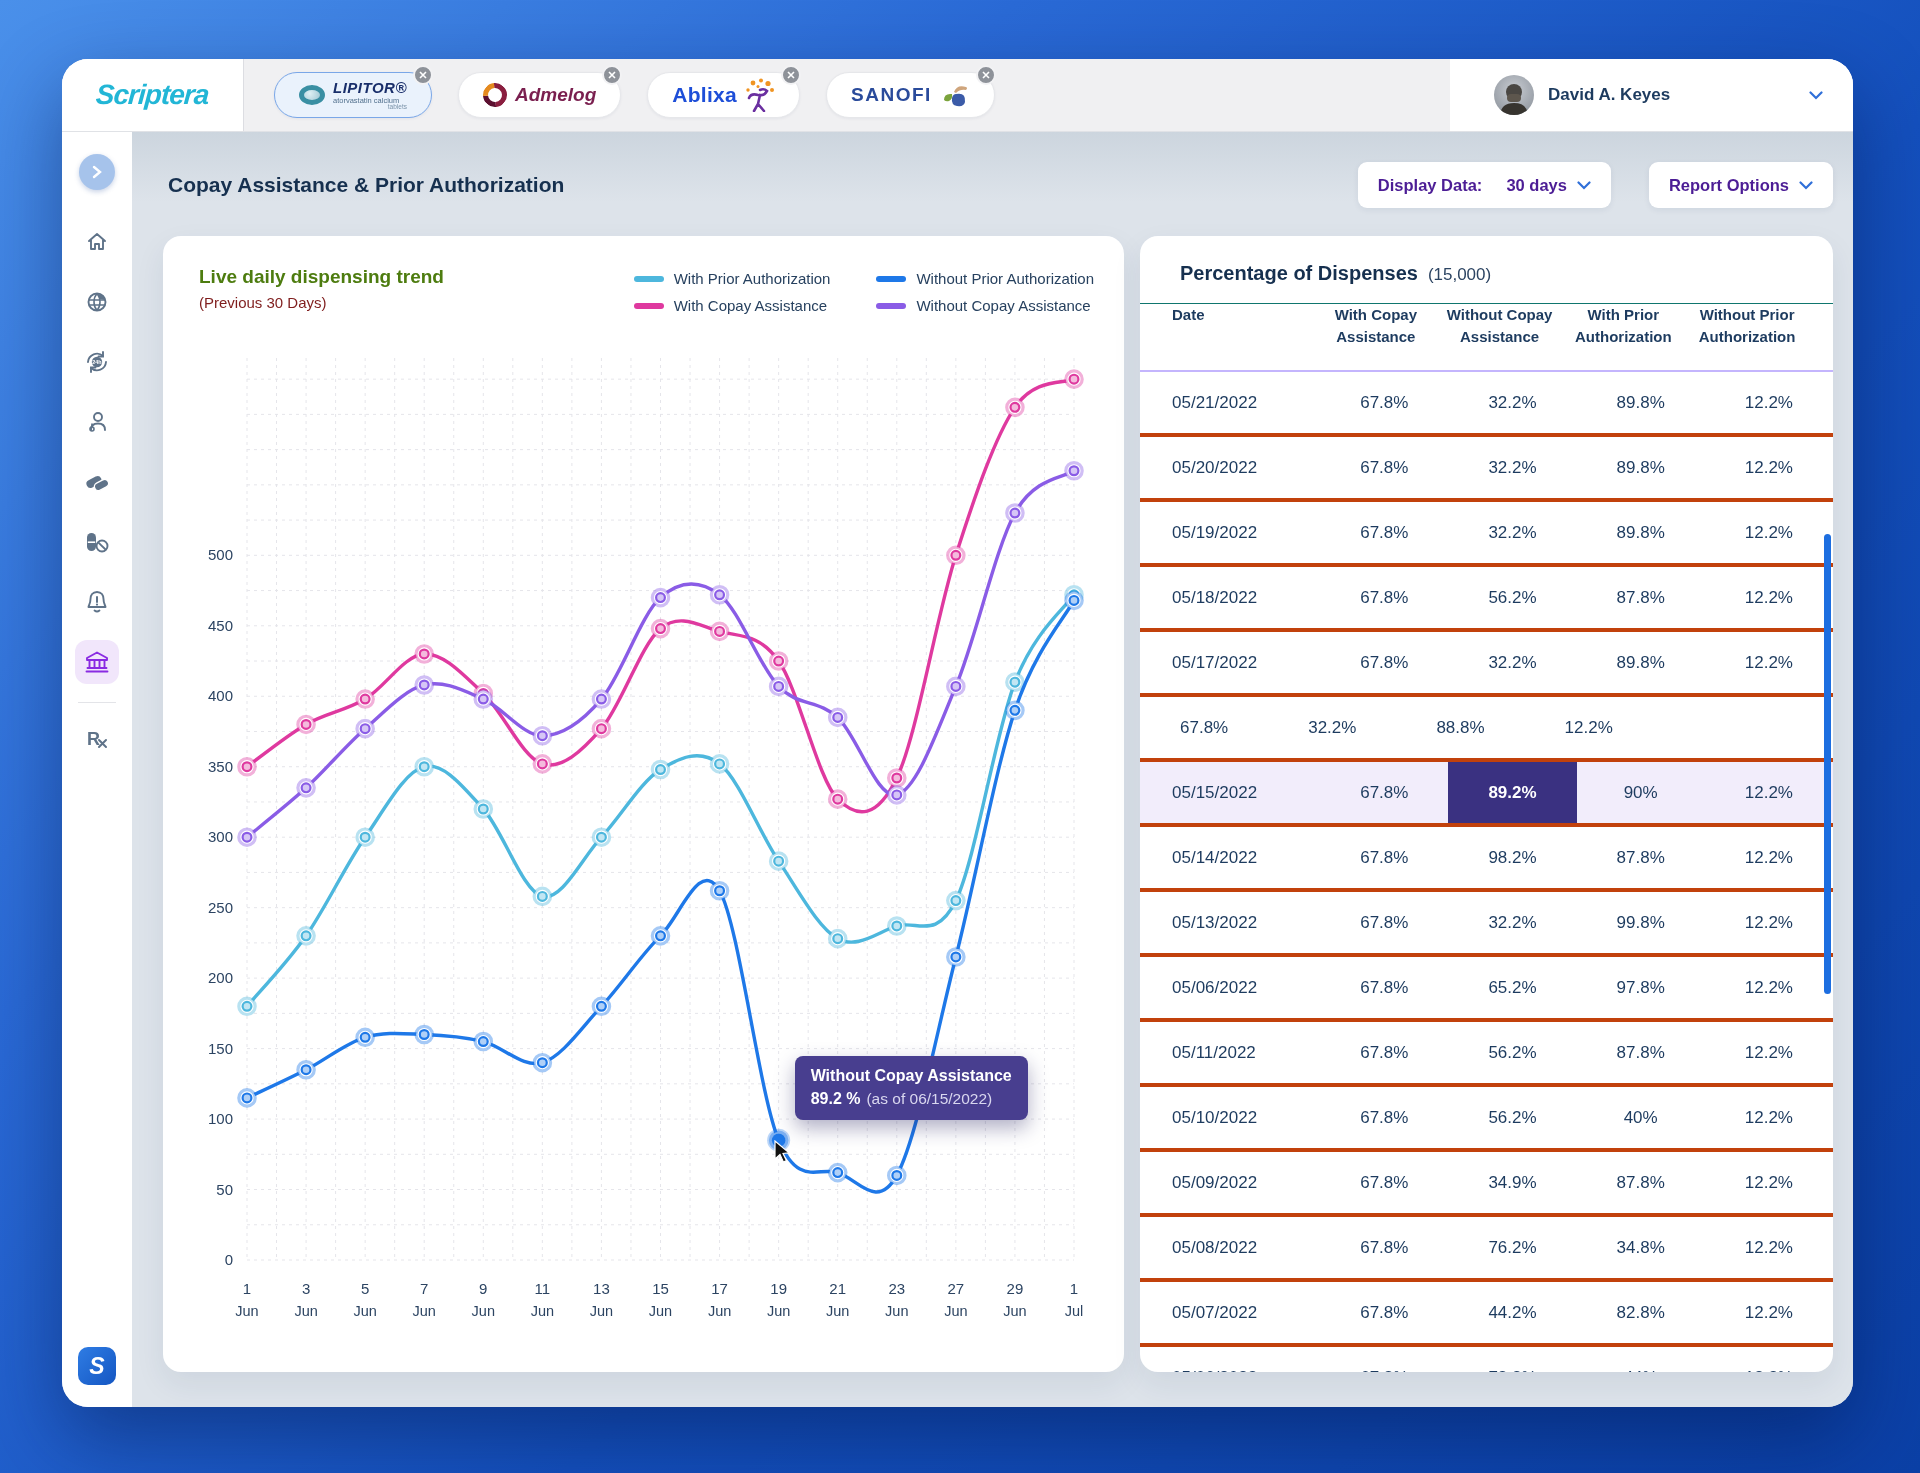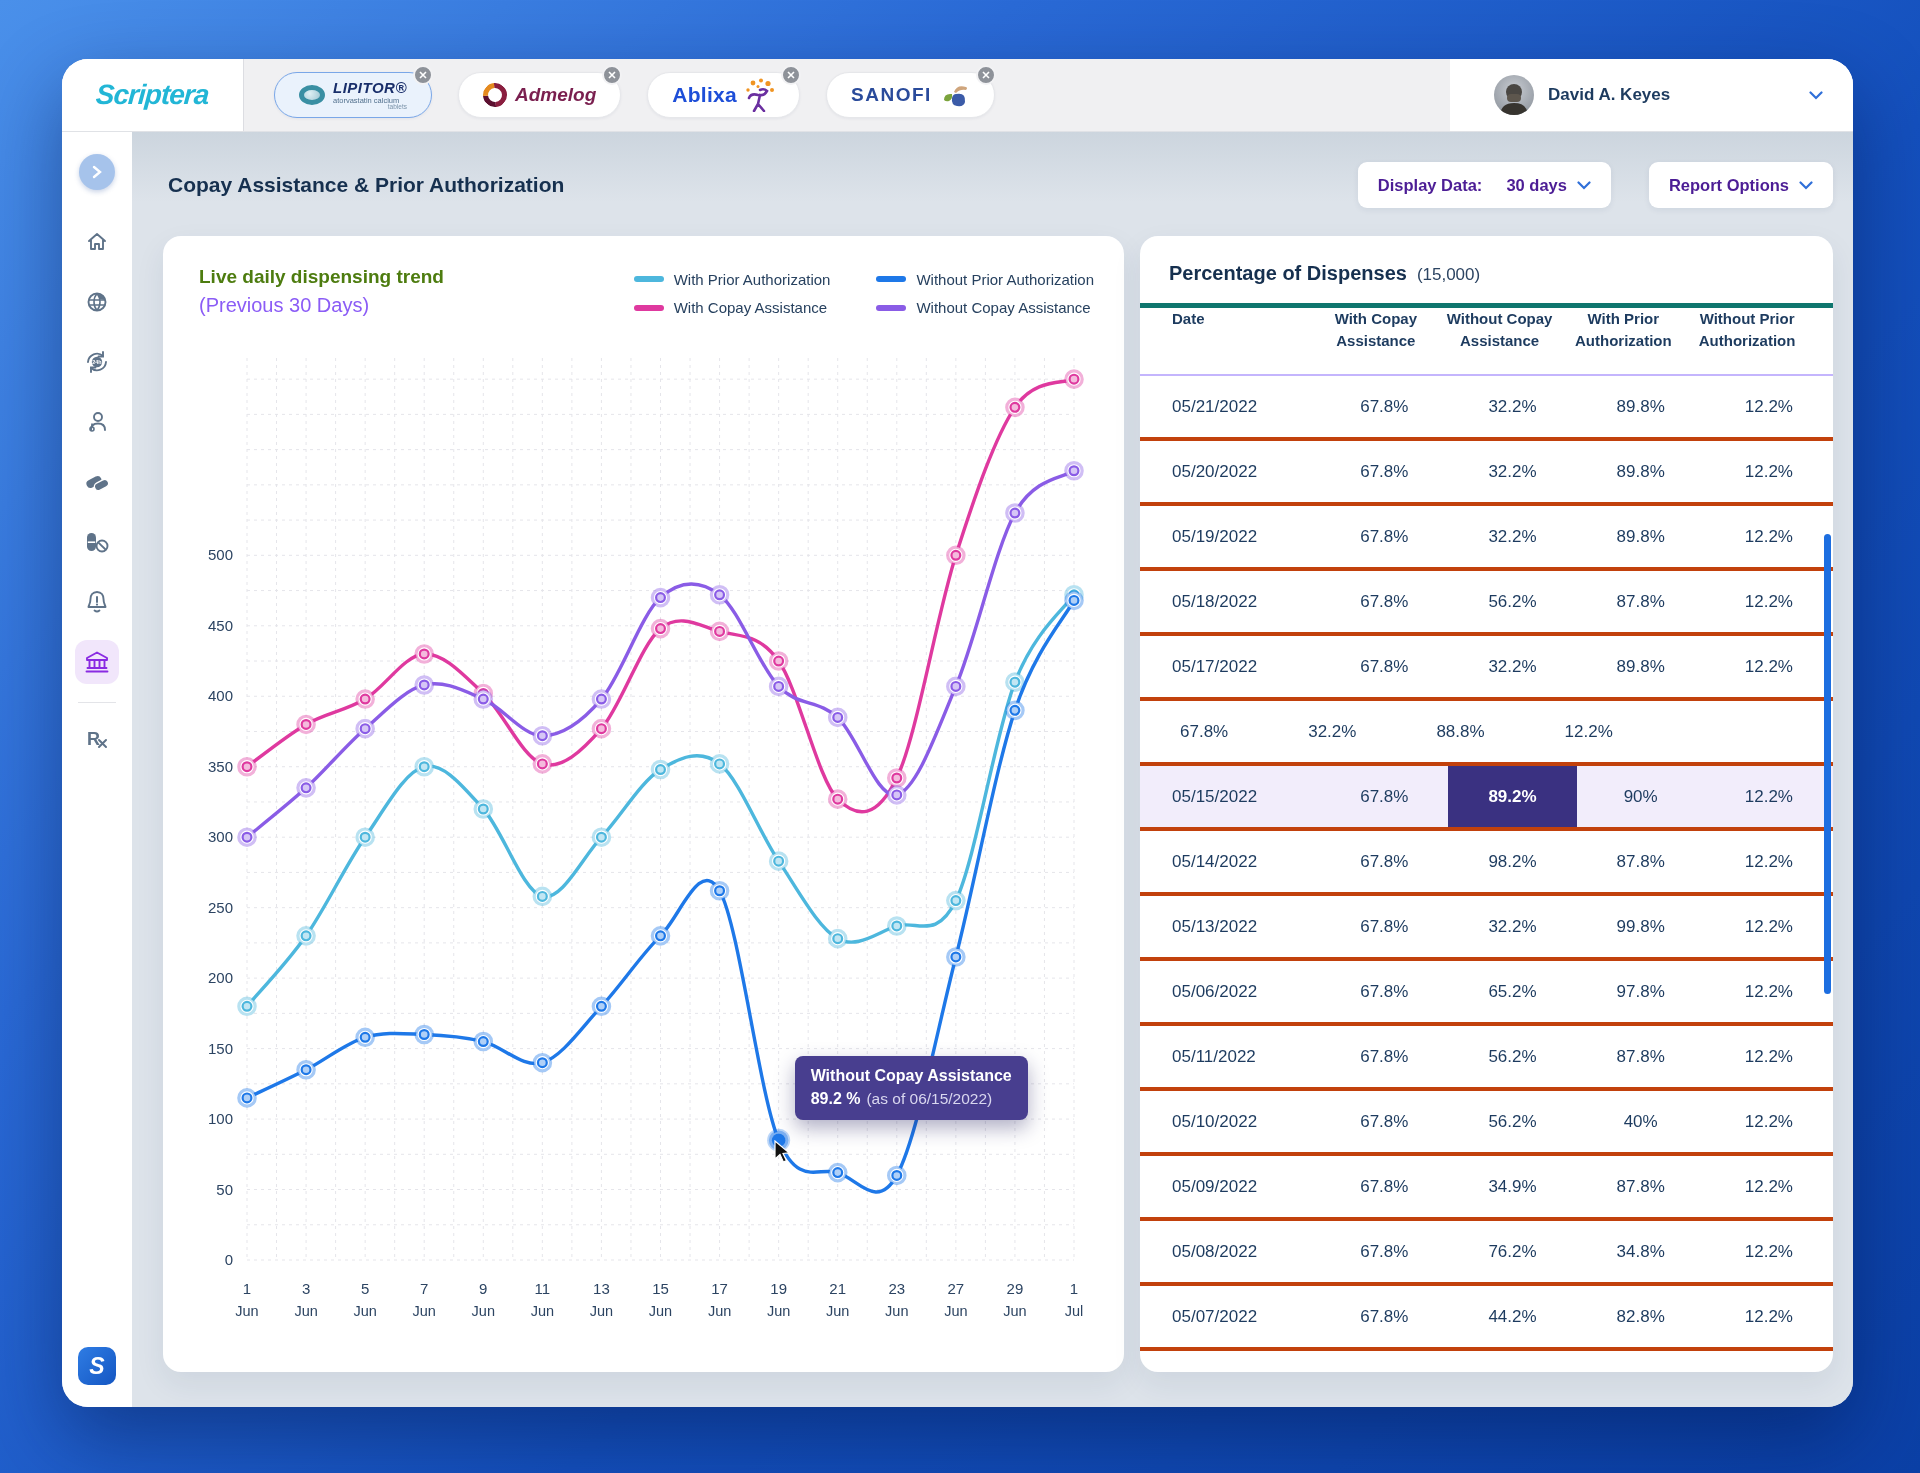--- a/index.html
+++ b/index.html
@@ -52,33 +52,33 @@
   .head-actions { margin-left:auto; display:flex; gap:16px; }
   .hbtn { height:46px; background:#fff; border-radius:9px; display:flex; align-items:center; gap:10px; padding:0 20px; font-size:16.5px; font-weight:600; color:#4c1d95; cursor:pointer; box-shadow:0 2px 6px rgba(20,40,90,.07);margin-left:22px; }
   .hbtn .gap { width:4px; }
   
   .cards { display:flex; gap:16px; flex:1; min-height:0; }
   .card { background:#fff; border-radius:18px; box-shadow:0 12px 30px rgba(25,50,95,.08); }
   .chart-card { width:961px; flex:none; height:1136px; position:relative; overflow:hidden; }
   .table-card { flex:1; height:1136px; position:relative; overflow:hidden; display:flex; flex-direction:column; }
   .chart-head { display:flex; padding:30px 30px 0 36px; }
   .chart-title { font-size:19px; font-weight:bold; color:#4d7c0f; }
-  .chart-sub { font-size:20px; color:#8b5cf6; margin-top:6px; }
+  .chart-sub { font-size:15px; color:#7f1d1d; margin-top:6px; }
   .legend { margin-left:auto; display:grid; grid-template-rows:repeat(2,auto); grid-auto-flow:column; column-gap:46px; row-gap:10px; padding-top:4px; }
   .legend-item { display:flex; align-items:center; gap:10px; }
   .legend-swatch { width:30px; height:6px; border-radius:3px; flex:none; }
   .legend-label { font-size:15px; color:#27415f; }
   .chart-svg-wrap { position:absolute; left:26px; top:108px; }
   .tooltip { position:absolute; background:#483e8f; border-radius:8px; padding:11px 16px 12px 16px; color:#fff; box-shadow:0 8px 20px rgba(30,25,90,.35); z-index:5; white-space:nowrap; }
   .tt-title { font-size:16px; font-weight:bold; margin-bottom:5px; }
   .tt-val { font-size:16px; font-weight:bold; }
   .tt-note { font-size:15.5px; color:#d9d7ef; margin-left:6px; }
   .cursor-glyph { position:absolute; z-index:6; }
   
-  .table-head { padding:26px 30px 18px 29px; display:flex; align-items:baseline; gap:10px; border-bottom:5px solid #0f766e; }
+  .table-head { padding:26px 30px 18px 40px; display:flex; align-items:baseline; gap:10px; border-bottom:1px solid #0f766e; }
   .table-title { font-size:20px; font-weight:bold; color:#16304f; }
   .table-note { font-size:17px; color:#2c4462; }
   .col-head { display:flex; align-items:flex-start; min-height:68px; border-bottom:2px solid #c4b5fd; padding-right:24px; }
   .col-head .ch { font-size:15px; font-weight:bold; color:#1d3b5f; line-height:1.45; text-align:center; }
   .c-date { width:26%; padding-left:32px; text-align:left !important; }
   .c-val { width:18.5%; display:flex; align-items:center; justify-content:center; text-align:center; }
   .rows { flex:1; overflow:hidden; position:relative; }
   .t-row { display:flex; align-items:stretch; height:65px; border-bottom:4px solid #c2410c; cursor:pointer; }
   .t-row .cell { display:flex; align-items:center; font-size:17px; color:#1d3b5f; }
   .t-row .c-date { font-weight:500; }

